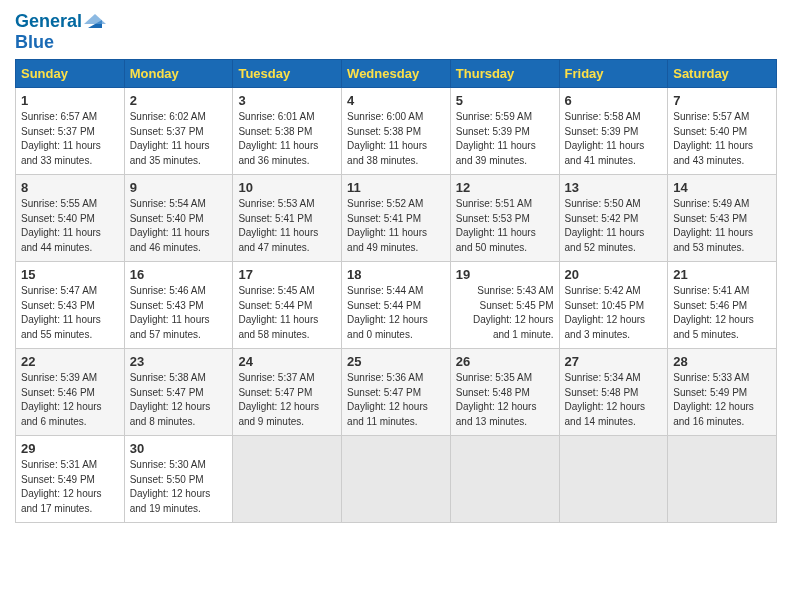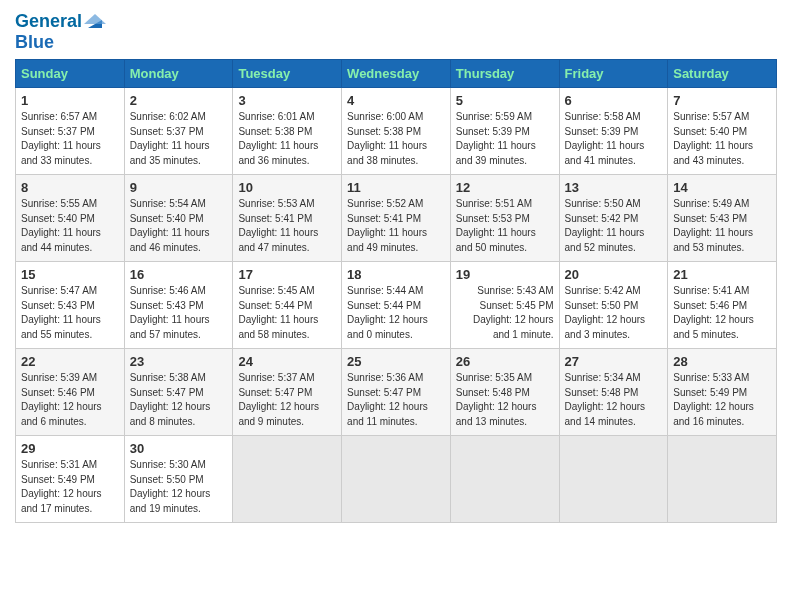--- a/index.html
+++ b/index.html
@@ -53,21 +53,21 @@
       font-size: 15px;
       color: #555;
     }
     .calendar {
       width: 100%;
       border-collapse: collapse;
       border: 1px solid #ccc;
     }
     .calendar th {
       background: #1a6ab5;
-      color: #86efac;
+      color: #fde047;
       font-size: 13px;
       font-weight: bold;
       padding: 6px 5px;
       text-align: left;
       border: 1px solid #1559a0;
     }
     .calendar td {
       vertical-align: top;
       padding: 5px 5px 6px 5px;
       border: 1px solid #ccc;
@@ -258,21 +258,21 @@
         <td>
           <span class="day-num">19</span>
           <div class="day-info" style="white-space: pre-line; text-align: right;">Sunrise: 5:43 AM
 Sunset: 5:45 PM
 Daylight: 12 hours
 and 1 minute.</div>
         </td>
         <td>
           <span class="day-num">20</span>
           <div class="day-info" style="white-space: pre-line;">Sunrise: 5:42 AM
-Sunset: 5:50 PM
+Sunset: 10:45 PM
 Daylight: 12 hours
 and 3 minutes.</div>
         </td>
         <td>
           <span class="day-num">21</span>
           <div class="day-info" style="white-space: pre-line;">Sunrise: 5:41 AM
 Sunset: 5:46 PM
 Daylight: 12 hours
 and 5 minutes.</div>
         </td>

